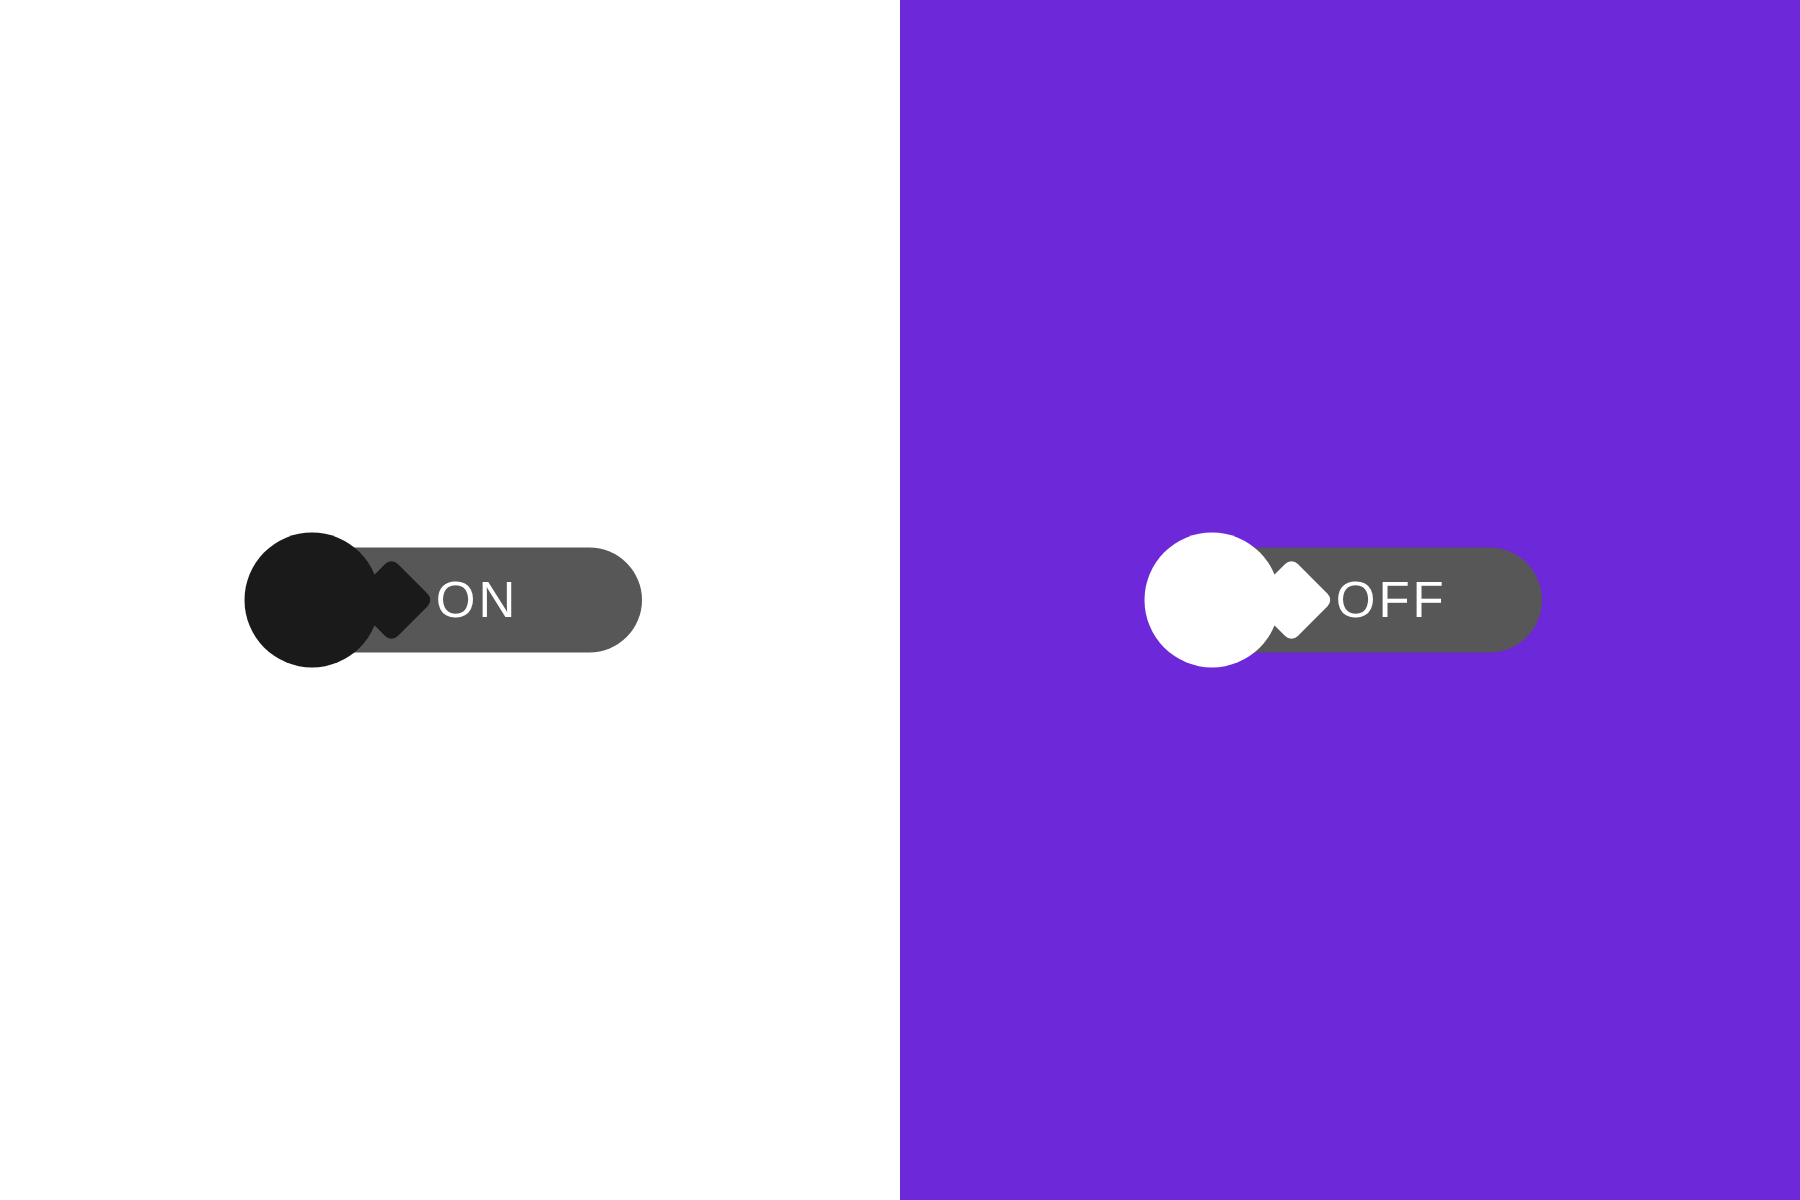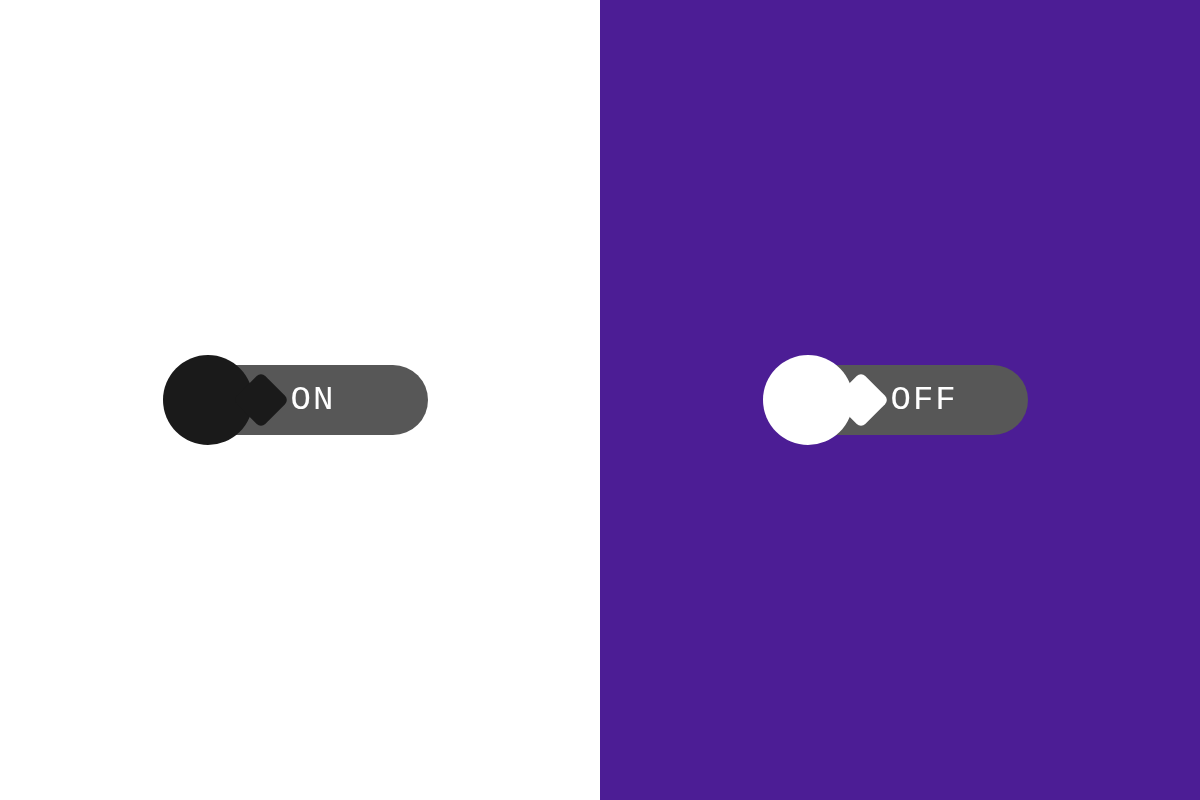--- a/index.html
+++ b/index.html
@@ -1,31 +1,31 @@
 <!DOCTYPE html>
 <html><head>
   <meta charset="utf-8">
   <style>
-    * { margin: 0; padding: 0; box-sizing: border-box; font-family: Liberation Mono, monospace; }
+    * { margin: 0; padding: 0; box-sizing: border-box; }
     body {
       width: 1200px;
       height: 800px;
       display: flex;
       font-family: -apple-system, BlinkMacSystemFont, "Segoe UI", Helvetica, Arial, sans-serif;
       overflow: hidden;
     }
     .panel {
       width: 50%;
       height: 100%;
       display: flex;
       align-items: center;
       justify-content: center;
     }
     .panel-light { background: #ffffff; }
-    .panel-dark  { background: #4c1d95; }
+    .panel-dark  { background: #6d28d9; }
 
     .toggle {
       position: relative;
       width: 255px;
       height: 70px;
       border-radius: 9999px;
       display: block;
       cursor: pointer;
     }
     .track-dark-on-light { background: #575757; }

